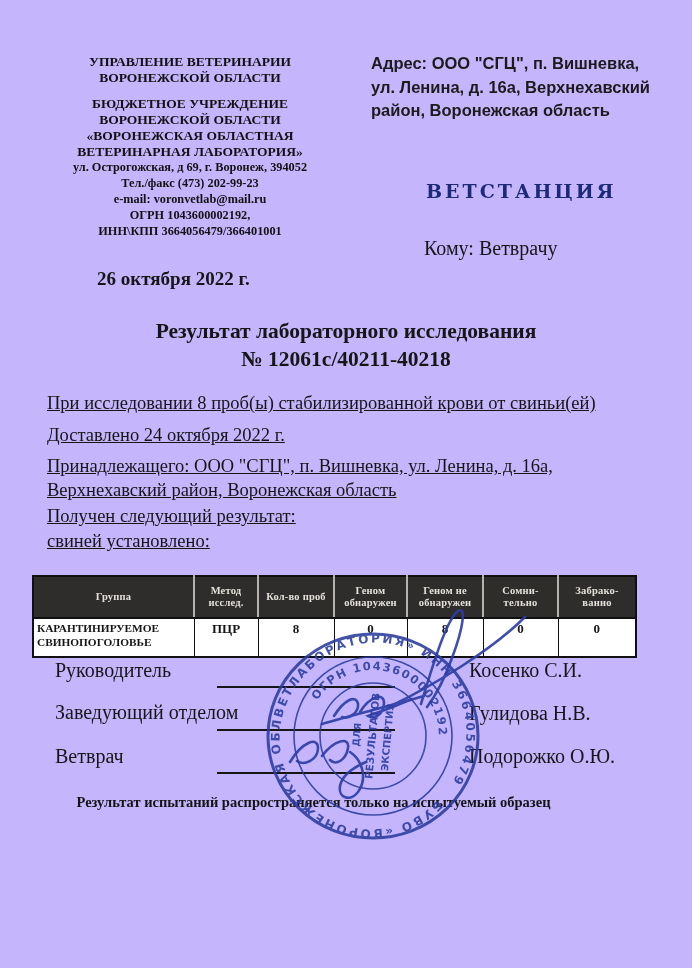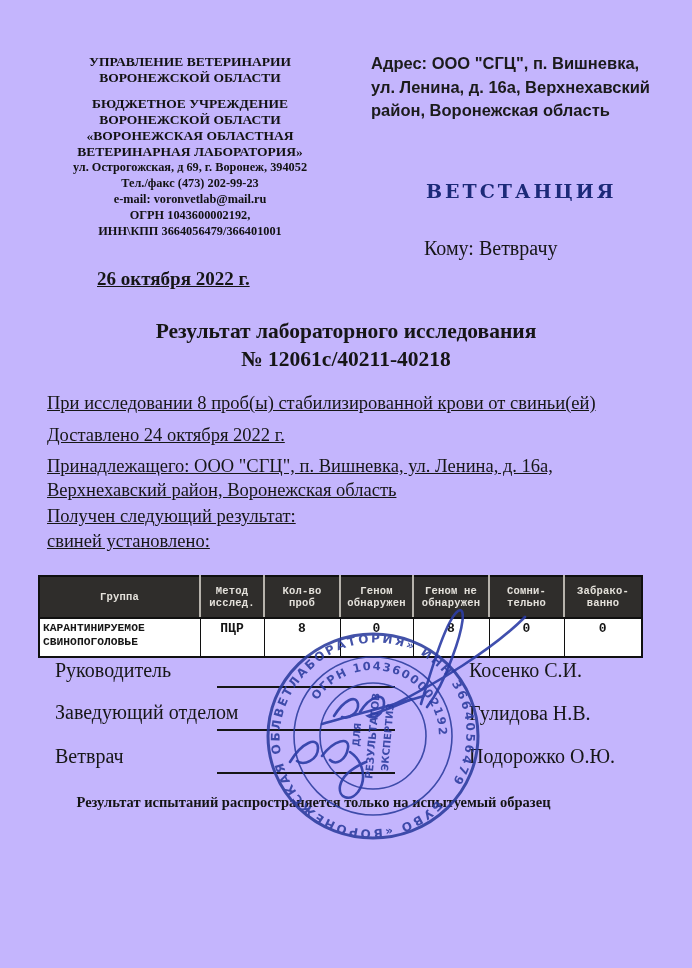--- a/index.html
+++ b/index.html
@@ -22,34 +22,34 @@
     position:absolute; left:371px; top:52px; width:300px;
     font-family:"Liberation Sans", sans-serif; font-weight:bold;
     font-size:16.5px; line-height:23.5px; color:#1b1b1b;
   }
   .vetstation {
     position:absolute; left:426px; top:150px;
     font-family:"DejaVu Serif", serif; font-weight:bold;
     font-size:19px; letter-spacing:3px; color:#1c2a78;margin-top:30px;
   }
   .komu { position:absolute; left:424px; top:237px; font-size:20px; }
-  .docdate { position:absolute; left:97px; top:268px; font-size:19px; font-weight:bold;text-decoration:underline; }
+  .docdate { position:absolute; left:97px; top:268px; font-size:19px; font-weight:bold; }
   .title {
     position:absolute; left:0; top:317px; width:692px; text-align:center;
     font-size:21.5px; font-weight:bold; line-height:28px;
   }
   .bodytext { position:absolute; left:47px; width:610px; font-size:18.5px;text-decoration:underline; }
   .bodytext .bl { line-height:24px; height:24px; white-space:nowrap; }
   .p0 { top:391px; } .p1 { top:423px; } .p2 { top:454px; }
   .p3 { top:504px; } .p4 { top:529px; }
   
   table.results {
-    position:absolute; left:38px; top:575px; width:603px;
+    position:absolute; left:32px; top:575px; width:603px;
     border-collapse:collapse; table-layout:fixed;
-    font-family:Liberation Mono, monospace;
+    font-family:Liberation Serif, serif;
   }
   table.results td, table.results th { border:1.5px solid #101010; }
   table.results { border:2.5px solid #101010; }
   th.hc {
     background:#2f2d2b; color:#e4e1db; font-size:10.5px; font-weight:bold;
     height:38px; padding:1px 2px; line-height:12.5px; letter-spacing:.2px;
     border-left:2px solid #b7b3ac !important; border-right:2px solid #b7b3ac !important;
     border-top:2.5px solid #101010 !important; border-bottom:2px solid #101010 !important;
   }
   th.hc:first-child { border-left:2.5px solid #101010 !important; }

